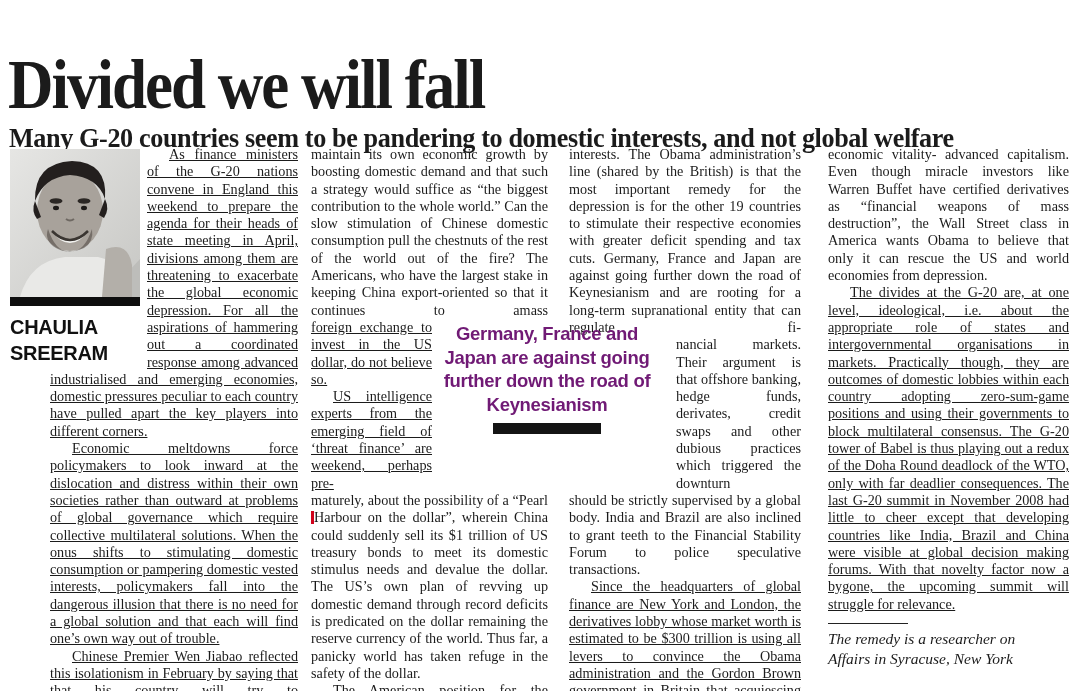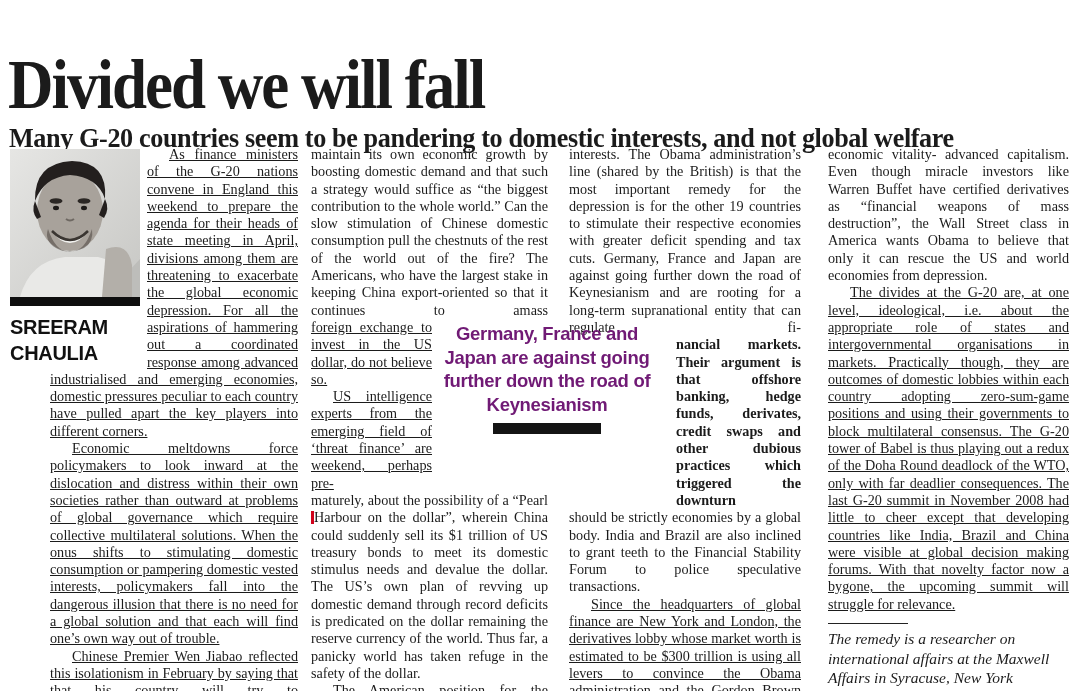--- a/index.html
+++ b/index.html
@@ -22,21 +22,21 @@
   .photo-spacer{float:left;width:97px;height:221px;}
   .photo-block{position:absolute;left:0;top:3px;width:130px;}
   .photo-frame{width:130px;height:148px;display:block;background:#dcdcda;}
   .photo-bar{width:130px;height:9px;background:#0e0e0e;}
   .byline{margin-top:8px;font-family:"Liberation Sans",sans-serif;font-weight:700;font-size:20px;
           line-height:26px;letter-spacing:-0.3px;color:#111;}
 
   .col2{width:237px;margin-left:13px;flex:none;}
   .narrow2{width:121px;}
   .col3{width:232px;margin-left:21px;flex:none;}
-  .narrow3{width:125px;margin-left:auto;font-weight:bold;}
+  .narrow3{width:125px;margin-left:auto;}
   .col4{width:241px;margin-left:27px;flex:none;}
 
   .pullquote{position:absolute;left:420px;top:176px;width:234px;text-align:center;
              font-family:"Liberation Sans",sans-serif;font-weight:700;font-size:18.5px;
              line-height:23.5px;letter-spacing:-0.3px;color:#701a75;}
   .pq-bar{width:108px;height:11px;background:#141414;margin:7px auto 0;}
 
   .text-cursor{display:inline-block;width:3px;height:13px;background:#d0021b;vertical-align:-2px;}
 
   .bio-rule{width:80px;border:none;border-top:1.5px solid #222;margin:10px 0 5px 0;}
@@ -73,22 +73,22 @@
           <ellipse cx="74" cy="52" rx="6.5" ry="2.8" fill="#2b2724"></ellipse>
           <ellipse cx="46" cy="59" rx="3" ry="2.2" fill="#1d1a18"></ellipse>
           <ellipse cx="74" cy="59" rx="3" ry="2.2" fill="#1d1a18"></ellipse>
           <path d="M56,70 q4,3 8,0" stroke="#6e6862" stroke-width="2" fill="none"></path>
           <path d="M42,82 Q60,100 78,82 Q70,94 60,94 Q50,94 42,82 Z" fill="#f2f2ef"></path>
           <path d="M42,82 Q60,100 78,82" stroke="#3a3531" stroke-width="2.5" fill="none"></path>
           <path d="M38,80 Q34,92 46,99 Q58,106 74,99 Q84,93 82,80 Q74,104 60,102 Q46,104 38,80 Z" fill="#4a433e" opacity="0.55"></path>
         </svg>
         <div class="photo-bar"></div>
         <div class="byline">
+          <div>CHAULIA</div>
           <div>SREERAM</div>
-          <div>CHAULIA</div>
         </div>
       </div>
       <div class="text">
         <div class="photo-spacer"></div>
         <p>As finance ministers of the G-20 nations convene in England this weekend to prepare the agenda for their heads of state meeting in April, divisions among them are threatening to exacerbate the global economic depression. For all the aspirations of hammering out a coordinated response among advanced industrialised and emerging economies, domestic pressures peculiar to each country have pulled apart the key players into different corners.</p>
         <p>Economic meltdowns force policymakers to look inward at the dislocation and distress within their own societies rather than outward at problems of global governance which require collective multilateral solutions. When the onus shifts to stimulating domestic consumption or pampering domestic vested interests, policymakers fall into the dangerous illusion that there is no need for a global solution and that each will find one’s own way out of trouble.</p>
         <p class="jlast">Chinese Premier Wen Jiabao reflected this isolationism in February by saying that that his country will try to</p>
       </div>
     </div>
 
@@ -98,31 +98,30 @@
         <p class="cont">foreign exchange to invest in the US dollar, do not believe so.</p>
         <p class="jlast">US intelligence experts from the emerging field of ‘threat finance’ are weekend, perhaps pre-</p>
       </div>
       <div class="cont"><span>maturely, about the possibility of a “Pearl</span><span class="text-cursor"></span><span>Harbour on the dollar”, wherein China could suddenly sell its $1 trillion of US treasury bonds to meet its domestic stimulus needs and devalue the dollar. The US’s own plan of revving up domestic demand through record deficits is predicated on the dollar remaining the reserve currency of the world. Thus far, a panicky world has taken refuge in the safety of the dollar.</span></div>
       <p class="jlast">The American position for the upcoming G-20 summit is itself narcissistic and deferential to domestic lobbying</p>
     </div>
 
     <div class="col3 coltext">
       <div class="cont jlast">interests. The Obama administration’s line (shared by the British) is that the most important remedy for the depression is for the other 19 countries to stimulate their respective economies with greater deficit spending and tax cuts. Germany, France and Japan are against going further down the road of Keynesianism and are rooting for a long-term supranational entity that can regulate fi-</div>
       <div class="narrow3 cont jlast">nancial markets. Their argument is that offshore banking, hedge funds, derivates, credit swaps and other dubious practices which triggered the downturn</div>
-      <div class="cont">should be strictly economies by a global body. India and Brazil are also inclined to grant teeth to the Financial Stability Forum to police speculative transactions.</div>
+      <div class="cont">should be strictly supervised by a global body. India and Brazil are also inclined to grant teeth to the Financial Stability Forum to police speculative transactions.</div>
       <p class="jlast">Since the headquarters of global finance are New York and London, the derivatives lobby whose market worth is estimated to be $300 trillion is using all levers to convince the Obama administration and the Gordon Brown government in Britain that acquiescing to a supranational regulation would be a double blow to national sovereignty and to the cachet of Anglo-American</p>
     </div>
 
     <div class="col4 coltext">
       <div class="cont">economic vitality- advanced capitalism. Even though miracle investors like Warren Buffet have certified derivatives as “financial weapons of mass destruction”, the Wall Street class in America wants Obama to believe that only it can rescue the US and world economies from depression.</div>
       <p>The divides at the G-20 are, at one level, ideological, i.e. about the appropriate role of states and intergovernmental organisations in markets. Practically though, they are outcomes of domestic lobbies within each country adopting zero-sum-game positions and using their governments to block multilateral consensus. The G-20 tower of Babel is thus playing out a redux of the Doha Round deadlock of the WTO, only with far deadlier consequences. The last G-20 summit in November 2008 had little to cheer except that developing countries like India, Brazil and China were visible at global decision making forums. With that novelty factor now a bygone, the upcoming summit will struggle for relevance.</p>
       <hr class="bio-rule">
       <div class="bio">
         <div>The remedy is a researcher on</div>
-        <div>international affairs at the Maxwell</div>
         <div>Affairs in Syracuse, New York</div>
       </div>
     </div>
 
     <div class="pullquote">
       <div>Germany, France and Japan are against going further down the road of Keynesianism</div>
       <div class="pq-bar"></div>
     </div>
 
   </div>

